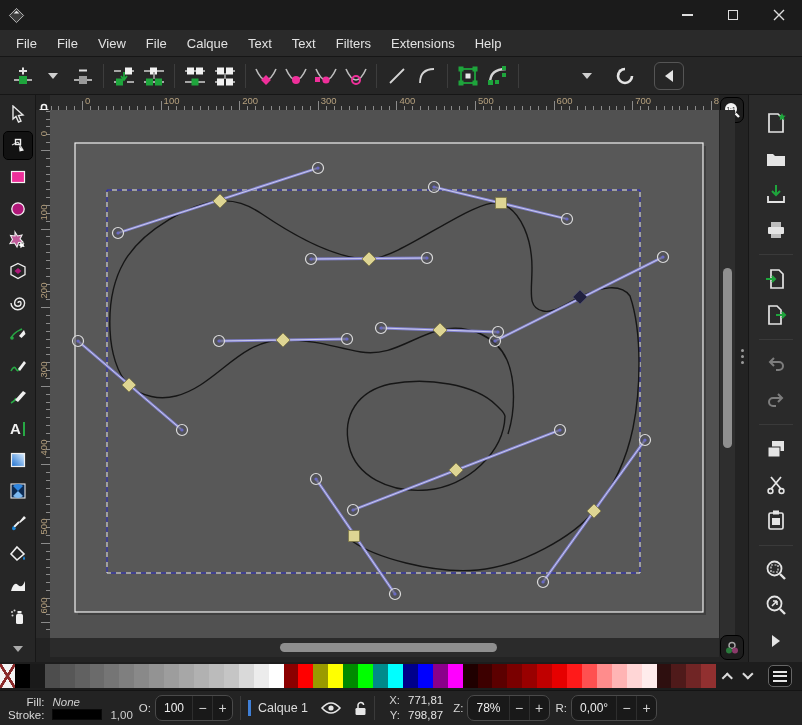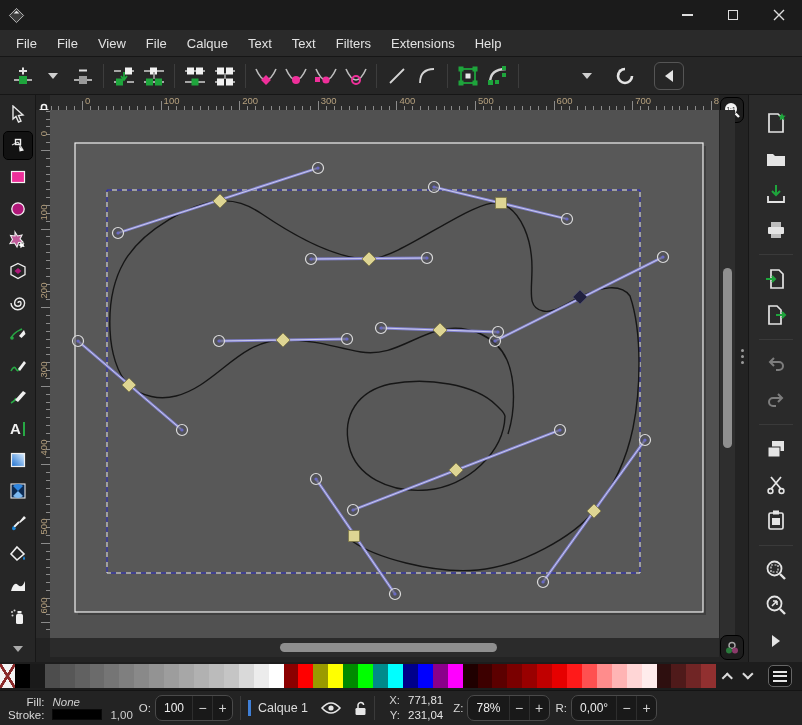--- a/index.html
+++ b/index.html
@@ -849,21 +849,21 @@
     <svg width="13" height="15" viewBox="0 0 13 15" style="margin-left:6px">
       <rect x="1.5" y="7" width="10" height="7" rx="1.2" fill="#e6e6e6"></rect>
       <path d="M4,7 V4.5 a2.8,2.8 0 0 1 5.6,-0.5" stroke="#e6e6e6" stroke-width="1.5" fill="none"></path>
       </svg>
   </div>
   <div class="sb-sep"></div>
   <div class="xy-block">
     <span class="dim">X:</span>
     <span>771,81</span>
     <span class="dim">Y:</span>
-    <span>231,04</span>
+    <span>798,87</span>
   </div>
   <label class="sl">Z:</label>
   <div class="spin">
     <span class="val">78%</span>
     <span class="btn">−</span>
     <span class="btn">+</span>
   </div>
   <label class="sl">R:</label>
   <div class="spin">
     <span class="val">0,00°</span>

